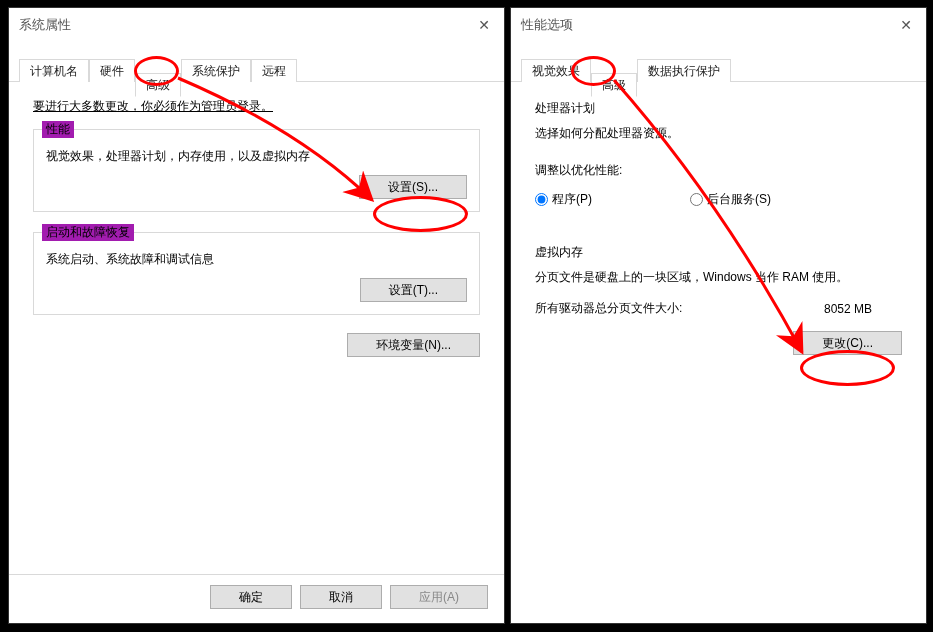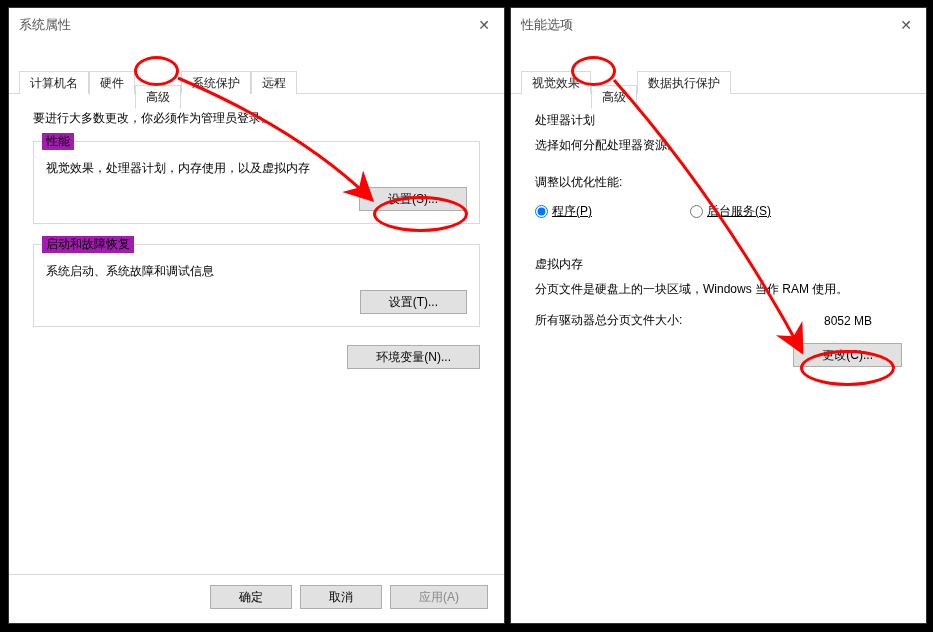--- a/index.html
+++ b/index.html
@@ -41,21 +41,21 @@
   .titlebar .close {
     font-size: 14px;
     padding: 2px 8px;
     cursor: default;
   }
 
   .tabs {
     display: flex;
     align-items: flex-end;
     padding-left: 10px;
-    margin-top: 32px;
+    margin-top: 20px;
     border-bottom: 1px solid #d9d9d9;
     height: 24px;
   }
   .tab {
     padding: 3px 10px;
     border: 1px solid #d9d9d9;
     border-bottom: none;
     margin-right: 0;
     background: #fff;
     position: relative;
@@ -67,20 +67,21 @@
   .tab.active {
     background: #fff;
     border-bottom: 1px solid #fff;
     top: 16px;
   }
   .tab.inactive { background: #fff; }
 
   .note {
     padding: 16px 24px 6px 24px;
     font-size: 12px;
+    text-decoration: underline;
   }
 
   .group {
     margin: 8px 24px 12px 24px;
     border: 1px solid #d9d9d9;
     padding: 10px 12px 12px 12px;
     position: relative;
   }
   .group-title {
     position: absolute;
@@ -110,21 +111,21 @@
     gap: 8px;
     padding: 10px 16px 14px 16px;
     border-top: 1px solid #d9d9d9;
   }
   .bottom-buttons .btn { min-width: 74px; }
 
   
   .sect { margin: 8px 24px 14px 24px; }
   .sect .hdr { font-size: 12px; margin-bottom: 8px; }
   .sect .sub { margin-bottom: 12px; }
-  .radio-row { display: flex; gap: 98px; margin-top: 12px; text-decoration: underline; }
+  .radio-row { display: flex; gap: 98px; margin-top: 12px; }
   .radio-row label { display: inline-flex; align-items: center; gap: 4px; }
   .radio-row input { margin: 0; }
 
   .kv { display: flex; justify-content: space-between; align-items: center; margin-top: 14px; }
 
   
   .ellipse {
     position: absolute;
     border: 3px solid #ff0000;
     border-radius: 50%;

